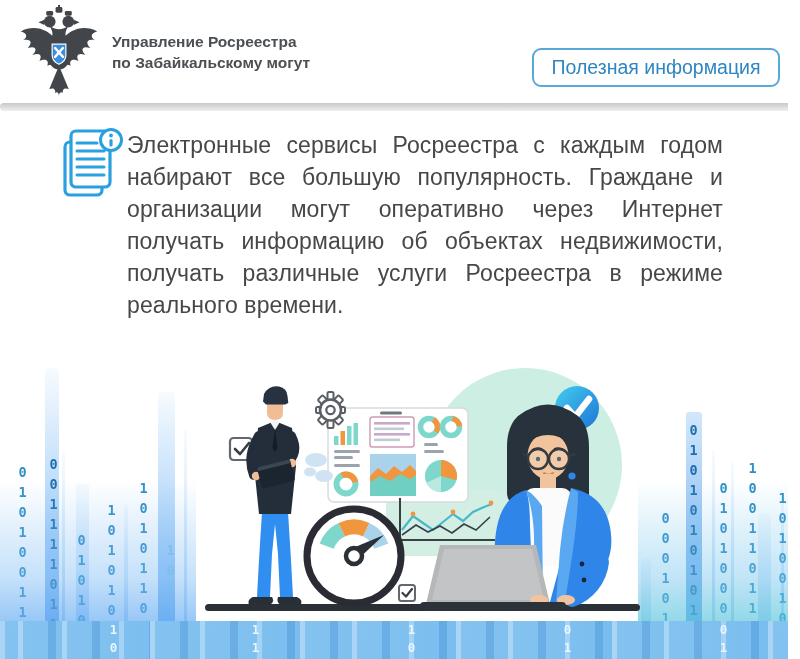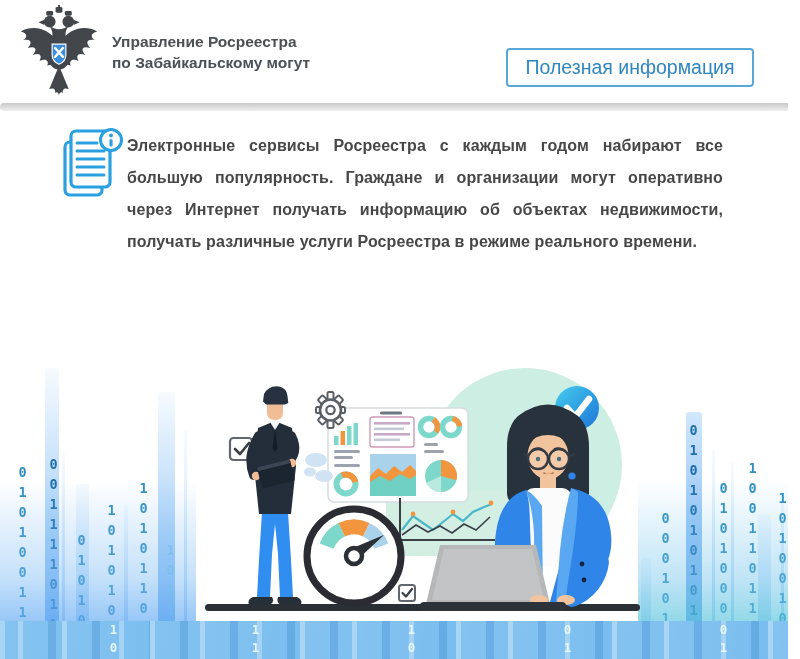--- a/index.html
+++ b/index.html
@@ -2,29 +2,29 @@
 <html><head>
 <meta charset="utf-8">
 <style>
   html,body{margin:0;padding:0;background:#fff;}
   .page{position:relative;width:788px;height:659px;background:#ffffff;overflow:hidden;
         font-family:"Liberation Sans",sans-serif;}
   
   .emblem{position:absolute;left:12px;top:4px;width:94px;height:96px;}
   .org{position:absolute;left:112px;top:32px;font-size:15.5px;font-weight:bold;
        color:#4c5054;line-height:20.5px;}
-  .badge{position:absolute;left:506px;top:48px;width:248px;height:39px;box-sizing:border-box;
-         border:2px solid #58a9d7;border-radius:4px;color:#2e86c1;font-size:19.5px;
+  .badge{position:absolute;left:532px;top:48px;width:248px;height:39px;box-sizing:border-box;
+         border:2px solid #58a9d7;border-radius:9px;color:#2e86c1;font-size:19.5px;
          display:flex;align-items:center;justify-content:center;background:#fff;cursor:pointer;}
   .divider{position:absolute;left:0;top:103px;width:800px;height:8px;border-radius:4px;
            background:linear-gradient(to bottom,#c9c9c9,#efefef);}
   
   .lead-icon{position:absolute;left:60px;top:127px;width:64px;height:76px;}
   .lead-text{position:absolute;left:127px;top:130px;width:596px;margin:0;
-             font-size:16px;font-weight:bold;color:#474747;line-height:31.9px;
+             font-size:23px;font-weight:normal;color:#474747;line-height:31.9px;
              text-align:justify;letter-spacing:0.1px;}
   
   .illu{position:absolute;left:0;top:362px;width:800px;height:297px;overflow:hidden;}
   .bar{position:absolute;bottom:0;border-radius:3px 3px 0 0;
        background:linear-gradient(to bottom,rgba(175,214,248,0.10),rgba(125,186,245,0.55) 45%,rgba(86,160,240,0.92));}
   .bar.light{background:linear-gradient(to bottom,rgba(195,227,250,0.15),rgba(160,205,248,0.45) 50%,rgba(134,188,243,0.72));}
   .bar.deep{background:linear-gradient(to bottom,rgba(140,195,246,0.40),rgba(72,150,236,0.92));}
   .col{position:absolute;width:15px;font-family:"DejaVu Sans Mono",monospace;font-weight:bold;
        font-size:13.5px;line-height:20px;white-space:pre-line;text-align:center;color:#2f8fc4;}
   .col.deep{color:#1e6fad}

